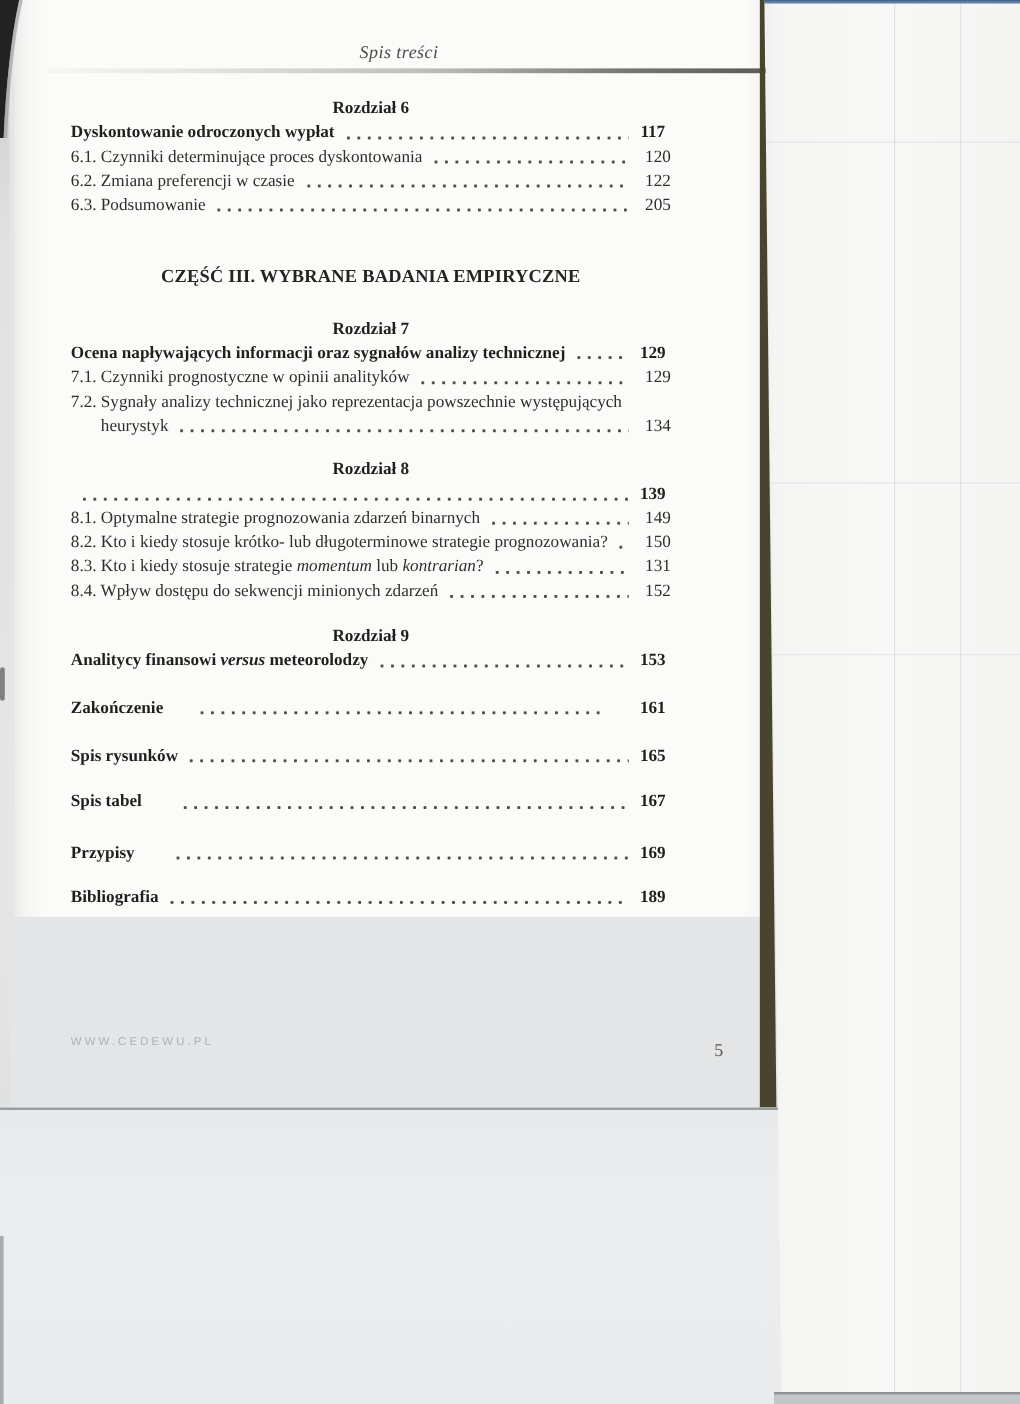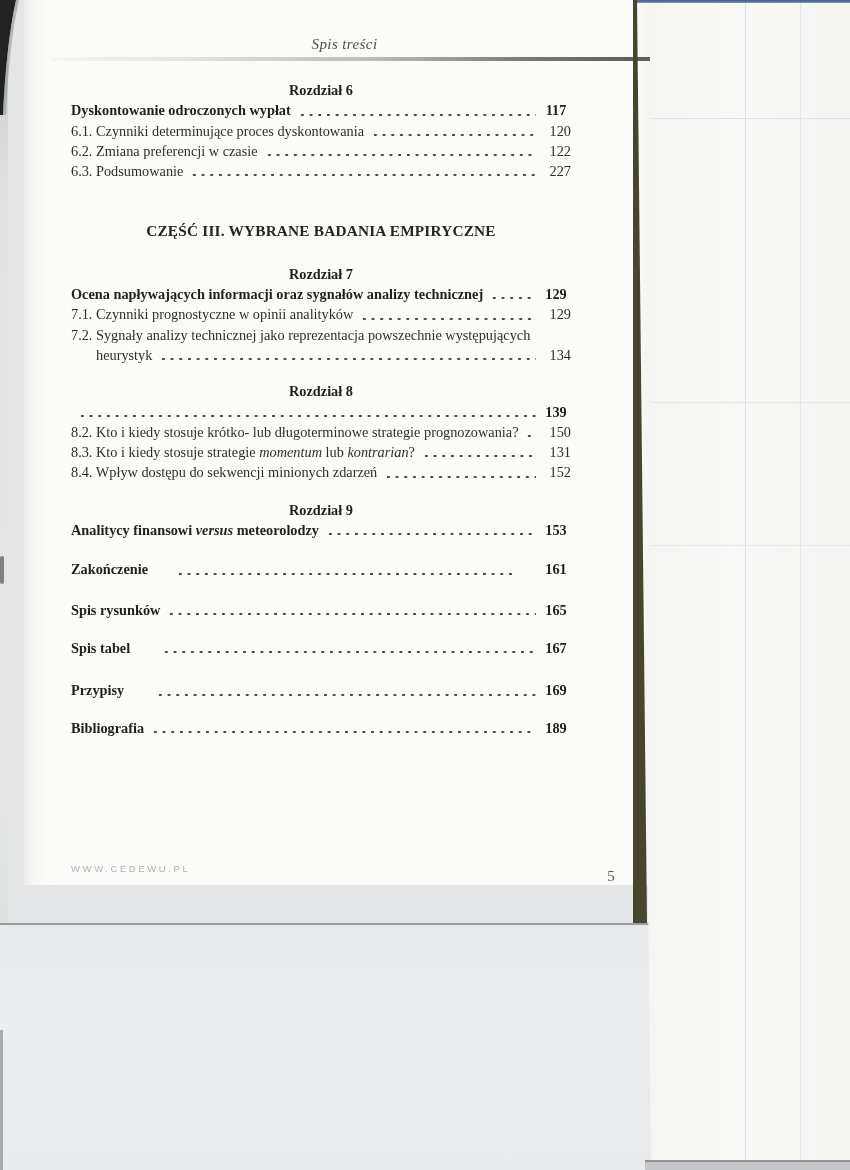--- a/index.html
+++ b/index.html
@@ -22,21 +22,21 @@
     border-right:2px solid #767c80;}
   .crease-v1{position:absolute;left:108px;top:0;width:1px;height:100%;background:rgba(188,197,209,.45);}
   .crease-v2{position:absolute;left:163px;top:0;width:1px;height:100%;background:rgba(188,197,209,.35);}
   .crease-h1{position:absolute;left:0;top:118px;width:100%;height:1px;background:rgba(196,204,213,.45);}
   .crease-h2{position:absolute;left:0;top:402px;width:100%;height:1px;background:rgba(196,204,213,.4);}
   .crease-h3{position:absolute;left:0;top:545px;width:100%;height:1px;background:rgba(196,204,213,.35);}
   #under-right{position:absolute;left:645px;top:1160px;width:205px;height:10px;z-index:2;
     background:#c3c7ca;border-top:2px solid #8d9295;}
   #top-blue-edge{position:absolute;left:637px;top:0;width:213px;height:3px;z-index:3;
     background:linear-gradient(180deg,#3d5e84 0,#7b94b0 100%);}
-  #page{position:absolute;left:24px;top:0;width:627px;height:885px;z-index:2;
+  #page{position:absolute;left:12px;top:0;width:627px;height:764px;z-index:2;
     background:linear-gradient(90deg,#ebebe9 0,#f5f5f3 9px,#fbfbfa 26px,#fbfbfa 97%,#f3f3f1 100%);}
   #page-edge-svg{position:absolute;left:633px;top:0;z-index:3;}
   #corner-curl-svg{position:absolute;left:0;top:0;z-index:4;}
   
   .running-head{position:absolute;top:36px;left:0;width:100%;text-align:center;text-indent:14px;
     font-style:italic;font-size:15px;color:#4c4c4a;letter-spacing:.4px;}
   .rule{position:absolute;top:57px;left:27px;right:1px;height:4px;
     background:linear-gradient(90deg,rgba(150,150,148,.05) 0,rgba(145,145,143,.25) 25%,rgba(130,130,128,.55) 55%,#77777五 80%,#5b5b59 100%);
     background:linear-gradient(90deg,rgba(150,150,148,.05) 0,rgba(145,145,143,.25) 25%,rgba(130,130,128,.55) 55%,#777775 80%,#5b5b59 100%);}
   .content{position:absolute;left:47px;top:0;width:500px;
@@ -104,21 +104,21 @@
         <span class="pg">120</span>
       </div>
       <div class="row">
         <span class="t">6.2. Zmiana preferencji w czasie</span>
         <span class="leader"></span>
         <span class="pg">122</span>
       </div>
       <div class="row">
         <span class="t">6.3. Podsumowanie</span>
         <span class="leader"></span>
-        <span class="pg">227</span>
+        <span class="pg">205</span>
       </div>
     </div>
 
     <div class="part-heading">CZĘŚĆ III. WYBRANE BADANIA EMPIRYCZNE</div>
 
     <div id="ch7">
       <div class="b">Rozdział 7</div>
       <div class="row">
         <span class="t b">Ocena napływających informacji oraz sygnałów analizy technicznej</span>
         <span class="leader"></span>
@@ -135,20 +135,25 @@
         <span class="leader"></span>
         <span class="pg">134</span>
       </div>
     </div>
 
     <div id="ch8">
       <div class="b">Rozdział 8</div>
       <div class="row">
         <span class="leader"></span>
         <span class="pg b">139</span>
+      </div>
+      <div class="row">
+        <span class="t">8.1. Optymalne strategie prognozowania zdarzeń binarnych</span>
+        <span class="leader"></span>
+        <span class="pg">149</span>
       </div>
       <div class="row">
         <span class="t">8.2. Kto i kiedy stosuje krótko- lub długoterminowe strategie prognozowania?</span>
         <span class="leader"></span>
         <span class="pg">150</span>
       </div>
       <div class="row">
         <span class="t"><span>8.3. Kto i kiedy stosuje strategie </span><span class="it">momentum</span><span> lub </span><span class="it">kontrarian</span><span>?</span></span>
         <span class="leader"></span>
         <span class="pg">131</span>

